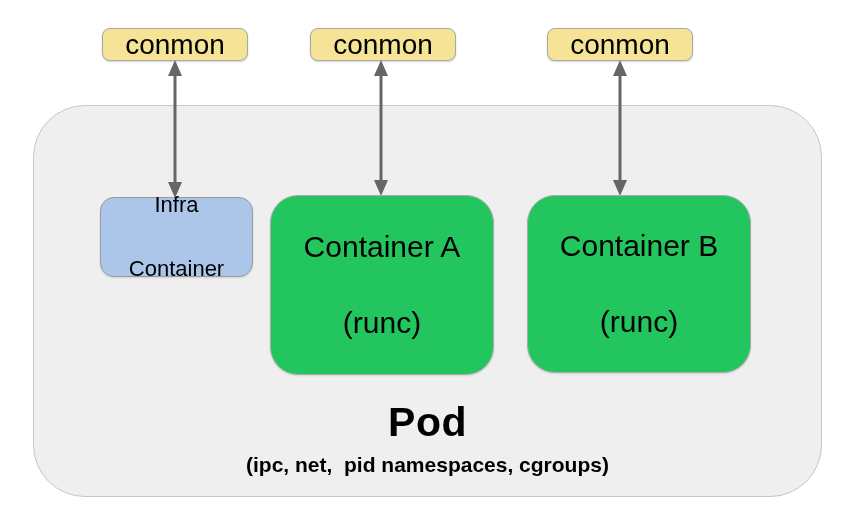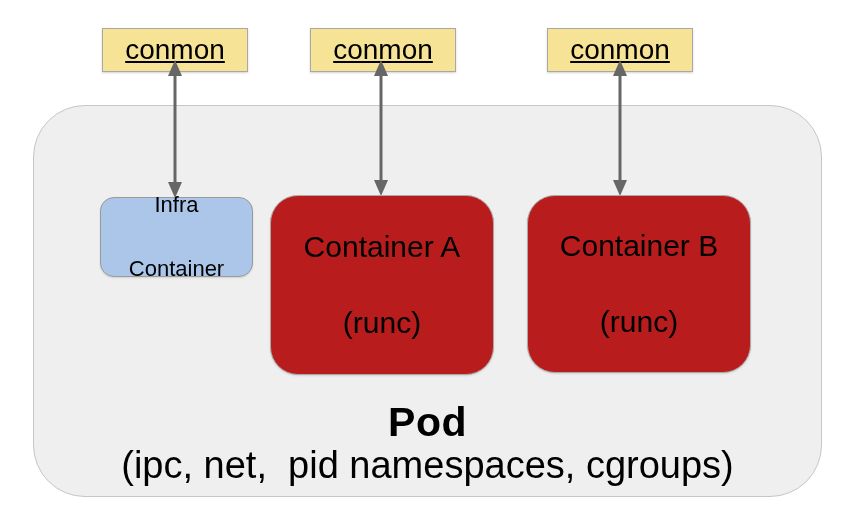--- a/index.html
+++ b/index.html
@@ -35,41 +35,41 @@
     text-align: center;
     color: #000000;
   }
   .pod-title {
     font-size: 41px;
     font-weight: bold;
     line-height: 46px;
     letter-spacing: 0.5px;
   }
   .pod-subtitle {
-    font-size: 38px;
+    font-size: 21px;
     line-height: 40px;
     white-space: pre;
+    font-weight: bold;
   }
   
   .conmon {
     position: absolute;
     top: 28px;
     width: 146px;
-    height: 44px;
+    height: 33px;
     background: #f6e396;
     border: 1px solid #a8a8a8;
-    border-radius: 0;
+    border-radius: 8px;
     box-sizing: border-box;
     display: flex;
     align-items: center;
     justify-content: center;
     font-size: 28px;
     color: #000000;
     box-shadow: 0 1px 2px rgba(0,0,0,0.18);
-    text-decoration: underline;
   }
   .conmon-1 { left: 102px; }
   .conmon-2 { left: 310px; }
   .conmon-3 { left: 547px; }
   
   .node {
     position: absolute;
     box-sizing: border-box;
     display: flex;
     flex-direction: column;
@@ -87,21 +87,21 @@
     height: 80px;
     background: #abc6e8;
     border: 1px solid #9a9a9a;
     border-radius: 14px;
     font-size: 22px;
     line-height: 28px;
   }
   .container-node {
     width: 224px;
     height: 180px;
-    background: #b91c1c;
+    background: #22c55e;
     border: 1px solid #ababab;
     border-radius: 28px;
     font-size: 30px;
     line-height: 40px;
   }
   .container-a { left: 270px; top: 195px; }
   .container-b { left: 508px; top: 195px; height: 178px; margin-left: 19px; }
   
   .arrow {
     position: absolute;

